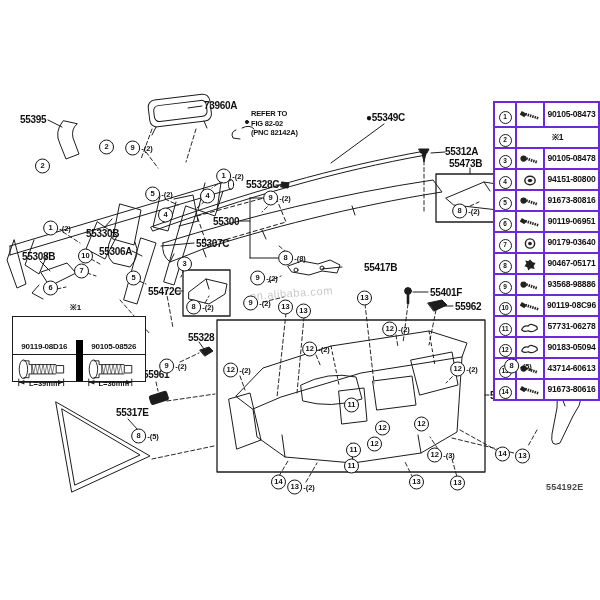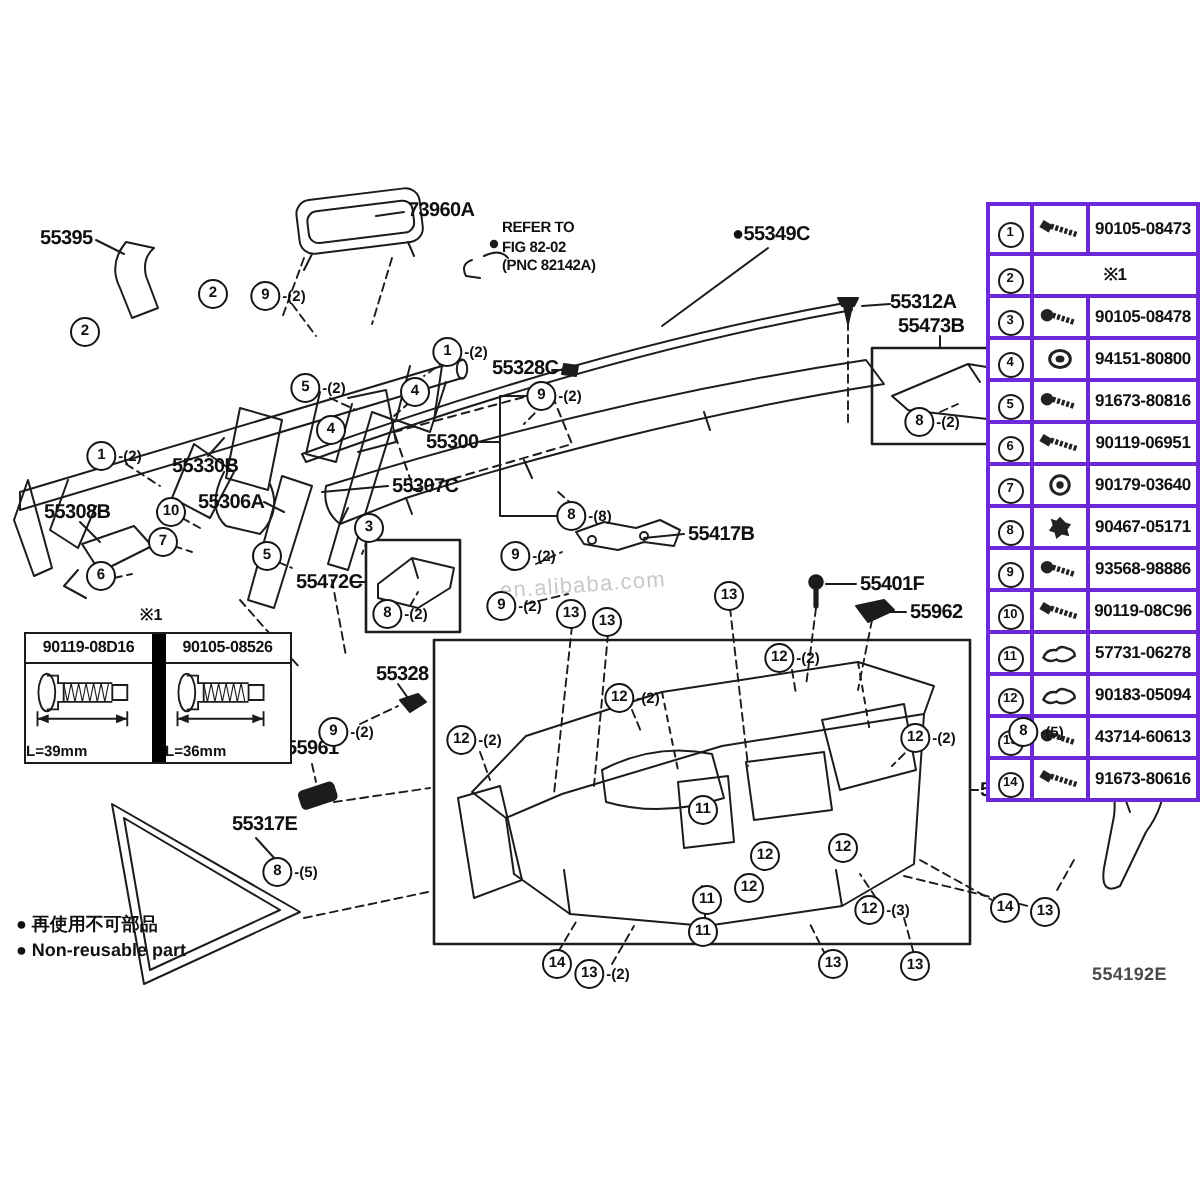--- a/index.html
+++ b/index.html
@@ -25,28 +25,28 @@
   .ftable td{border:2px solid #6d28d9;padding:0;text-align:center;vertical-align:middle;}
   .ftable td.no{width:21px;} .ftable td.ic{width:26px;} 
   .ftable td.pn{width:56px;font:bold 8.5px/1 "Liberation Sans",sans-serif;letter-spacing:-.2px;}
   .ftable tr{height:14px;} .ftable tr.r1{height:25px;} .ftable tr.r2{height:16px;}
   .tno{display:inline-block;width:11px;height:11px;border:1px solid #1c1c1c;border-radius:50%;
       font:bold 6.5px/10.5px "Liberation Sans",sans-serif;}
   .fic{width:24px;height:13px;vertical-align:middle;}
   
   .btable{position:absolute;left:12px;top:316px;z-index:3;width:134px;height:66px;
       border:1.6px solid #1c1c1c;background:#fff;display:flex;box-sizing:border-box;}
-  .bcol{flex:1;display:flex;flex-direction:column;}
+  .bcol{flex:1;display:flex;flex-direction:column;margin-top:23px;}
   .bcol + .bcol{border-left:7px solid #000000;}
   .bpn{height:14px;border-bottom:1px solid #1c1c1c;
       font:bold 8px/14px "Liberation Sans",sans-serif;text-align:center;letter-spacing:-.2px;}
   .bpic{flex:1;position:relative;text-align:center;}
   .bpic svg{display:block;margin:2px auto 0;}
   .bdim{position:absolute;left:0;right:0;bottom:1px;
-      font:bold 7.5px/8px "Liberation Sans",sans-serif;text-align:left;}
+      font:bold 7.5px/8px "Liberation Sans",sans-serif;text-align:center;}
   .notemark{position:absolute;z-index:3;font:bold 8px/1 "Liberation Sans",sans-serif;}
   .legend{position:absolute;left:8px;top:456px;z-index:3;
       font:bold 9px/12.5px "Liberation Sans",sans-serif;}
   .doccode{position:absolute;left:546px;top:483px;z-index:3;
       font:bold 9px/1 "Liberation Sans",sans-serif;color:#4a4a4a;letter-spacing:.2px;}
   .wm{position:absolute;left:250px;top:288px;z-index:2;transform:rotate(-4deg);
       font:11px/1 "Liberation Sans",sans-serif;color:#c9c9c9;letter-spacing:.6px;}
 </style>
 </head>
 <body>
@@ -237,21 +237,21 @@
   <div class="pl" style="left:204px;top:100px">73960A</div>
   <div class="pl" style="left:366px;top:112px">●55349C</div>
   <div class="pl" style="left:445px;top:146px">55312A</div>
   <div class="pl" style="left:449px;top:158px">55473B</div>
   <div class="pl" style="left:246px;top:179px">55328C</div>
   <div class="pl" style="left:213px;top:216px">55300</div>
   <div class="pl" style="left:86px;top:228px">55330B</div>
   <div class="pl" style="left:196px;top:238px">55307C</div>
   <div class="pl" style="left:99px;top:246px">55306A</div>
   <div class="pl" style="left:22px;top:251px">55308B</div>
-  <div class="pl" style="left:344px;top:262px">55417B</div>
+  <div class="pl" style="left:364px;top:262px">55417B</div>
   <div class="pl" style="left:148px;top:286px">55472C</div>
   <div class="pl" style="left:430px;top:287px">55401F</div>
   <div class="pl" style="left:455px;top:301px">55962</div>
   <div class="pl" style="left:188px;top:332px">55328</div>
   <div class="pl" style="left:143px;top:369px">55961</div>
   <div class="pl" style="left:116px;top:407px">55317E</div>
   <div class="pl" style="left:522px;top:326px">55318F</div>
   <div class="pl" style="left:490px;top:390px">55401E</div>
 
   <div class="refnote">
@@ -560,19 +560,15 @@
             <path d="M42,9 h8 v8 h-8 z"></path>
             <path d="M4,23 v8 M50,23 v8 M4,27 h46"></path>
             <path fill="#1c1c1c" stroke="none" d="M4,27 l6,-2.4 v4.8 z M50,27 l-6,-2.4 v4.8 z"></path>
           </g>
         </svg>
         <div class="bdim">L=36mm</div>
       </div>
     </div>
   </div>
 
-  <div class="legend">
-    <div>● 再使用不可部品</div>
-    <div>● Non-reusable part</div>
-  </div>
   <div class="doccode">554192E</div>
 
 </div>
 
 </body></html>

